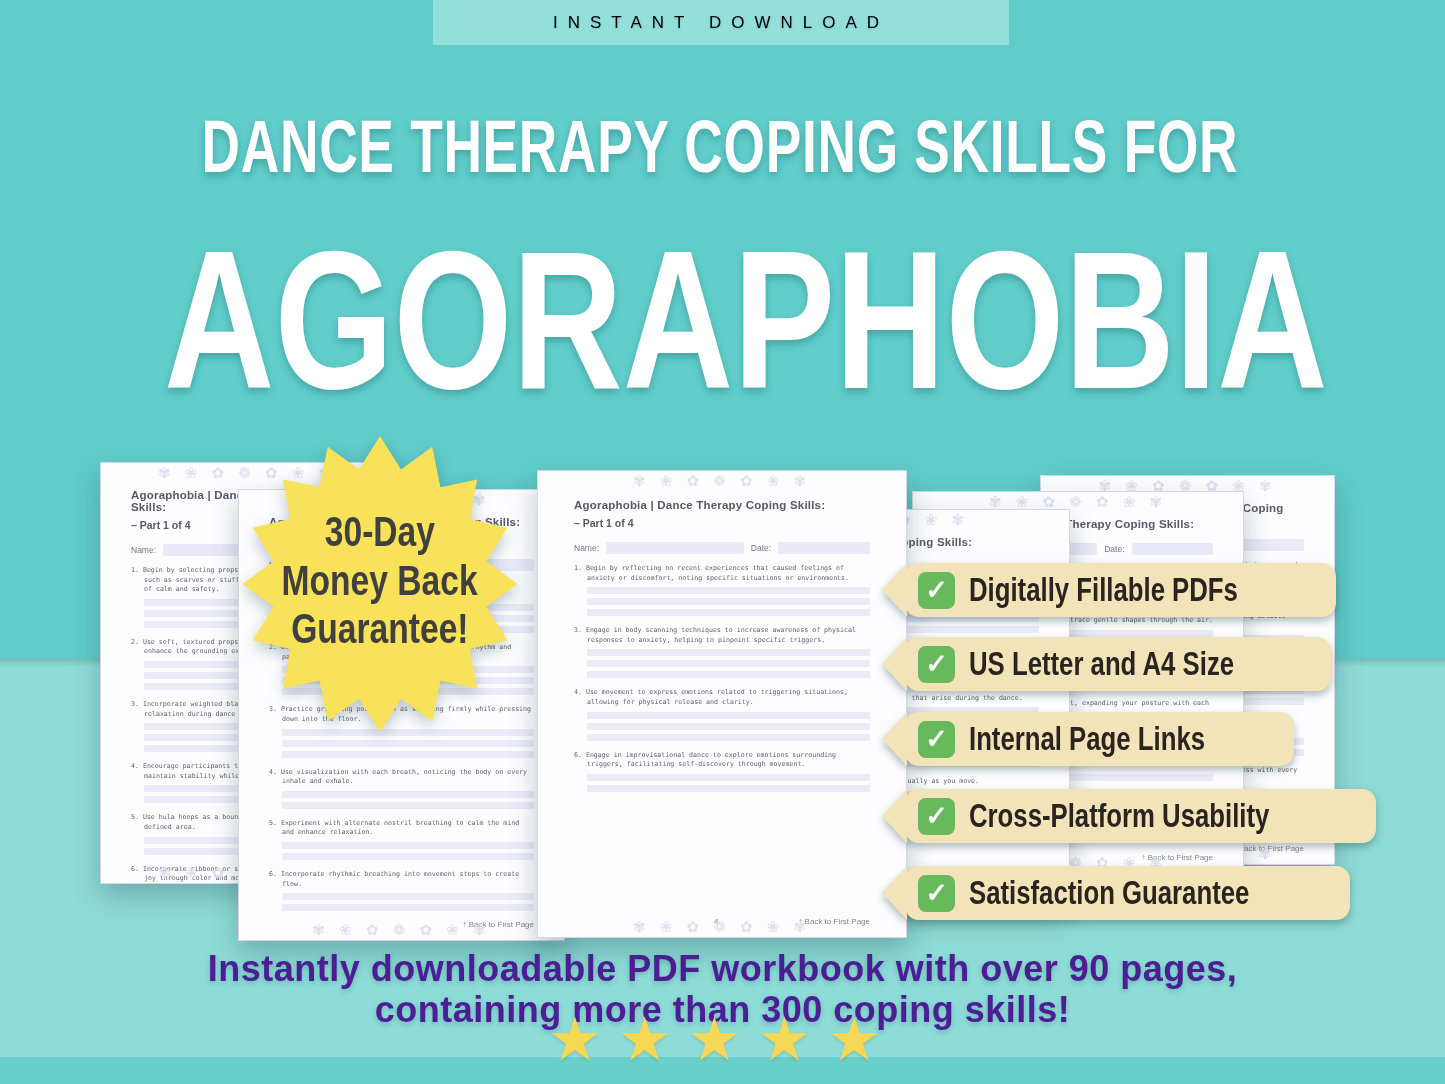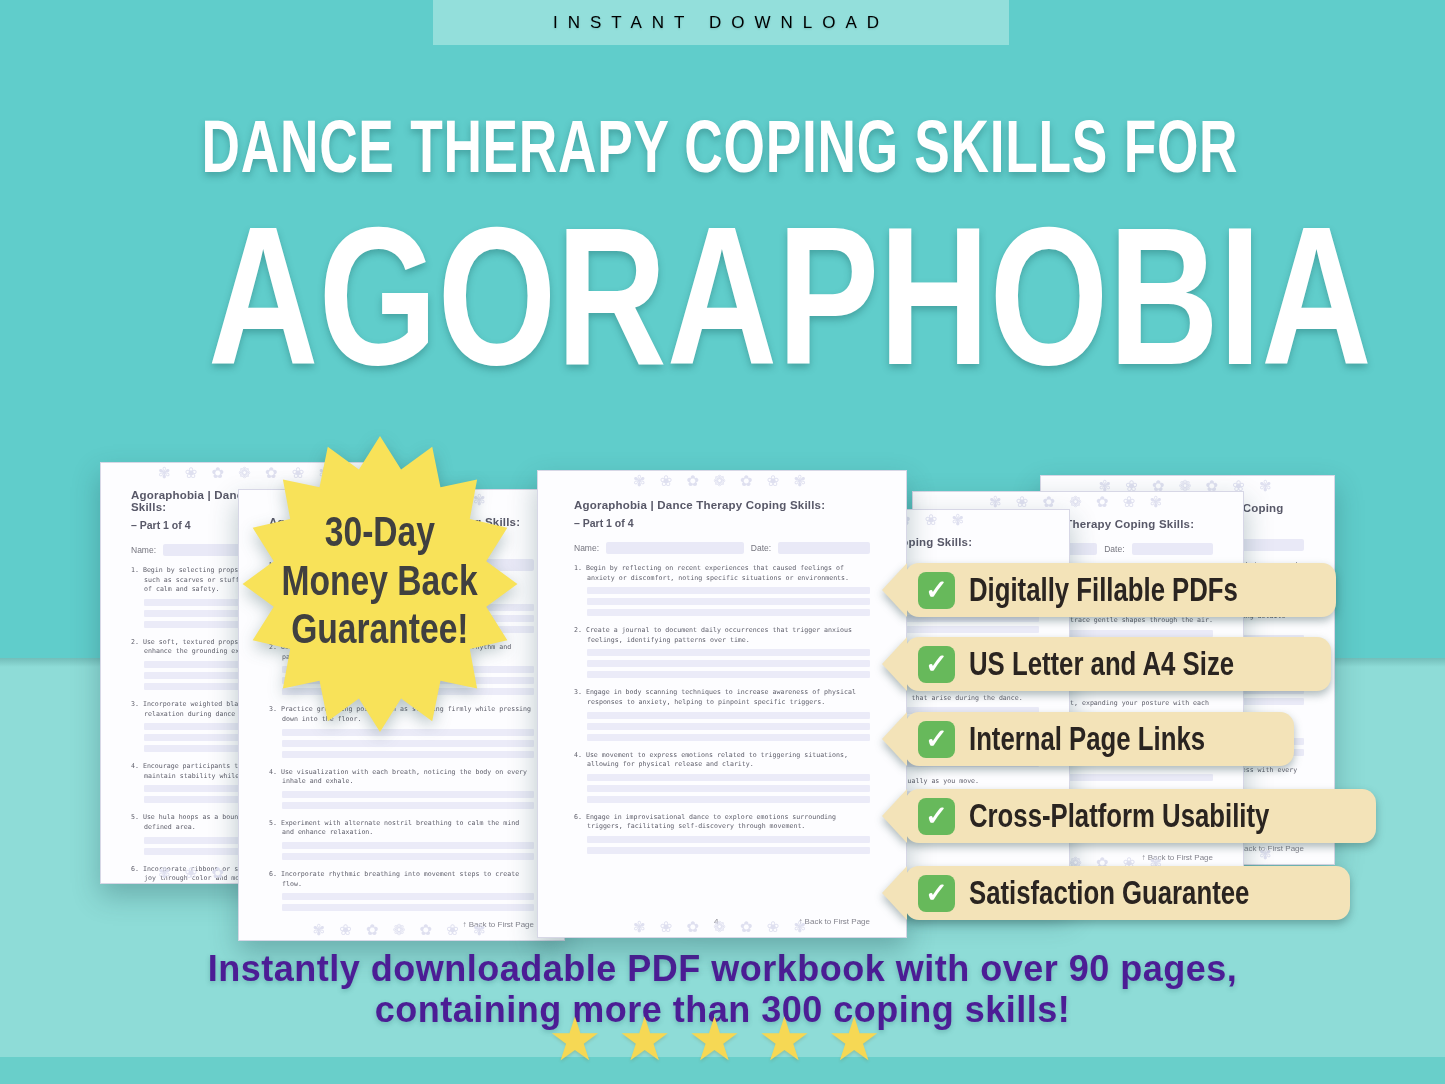--- a/index.html
+++ b/index.html
@@ -16,21 +16,21 @@
   
   .banner{position:absolute;left:433px;top:0;width:576px;height:45px;background:#93dfdb;
     display:flex;align-items:center;justify-content:center;}
   .banner-text{color:#000000;font-weight:400;font-size:17px;letter-spacing:10px;
     text-shadow:0 1px 2px rgba(30,100,100,.25);}
 
   
   .title-line{position:absolute;left:0;right:0;text-align:left;color:#fff;font-weight:700;
     text-shadow:0 4px 9px rgba(20,90,90,.35);}
   .subtitle{top:104px;font-size:74px;}
-  .maintitle{top:184px;font-size:196px;padding-left:44px;}
+  .maintitle{top:208px;font-size:196px;}
   .squeeze{display:inline-block;white-space:nowrap;transform-origin:center;}
   .sq78{transform:scaleX(.78);}
   .sq72{transform:scaleX(.72);letter-spacing:1px;}
 
   
   .page{position:absolute;background:#fdfdff;border:1px solid #d7d7e6;
     box-shadow:0 12px 26px rgba(25,70,75,.30);overflow:hidden;}
   .page-pad{padding:26px 30px 0 30px;position:relative;}
   .orn{position:absolute;left:0;right:0;text-align:center;color:#dfe0f0;font-size:15px;
     letter-spacing:5px;pointer-events:none;}
@@ -352,26 +352,20 @@
         <span>Date:</span>
         <span class="fbar date"></span>
       </div>
       <div class="item">
           <div class="itext">1. Begin by reflecting on recent experiences that caused feelings of anxiety or discomfort, noting specific situations or environments.</div>
           <div class="ans"></div>
           <div class="ans"></div>
           <div class="ans"></div>
         </div>
       <div class="item">
-          <div class="itext">2. Create a journal to document daily occurrences that trigger anxious feelings, identifying patterns over time.</div>
-          <div class="ans"></div>
-          <div class="ans"></div>
-          <div class="ans"></div>
-        </div>
-      <div class="item">
           <div class="itext">3. Engage in body scanning techniques to increase awareness of physical responses to anxiety, helping to pinpoint specific triggers.</div>
           <div class="ans"></div>
           <div class="ans"></div>
           <div class="ans"></div>
         </div>
       <div class="item">
           <div class="itext">4. Use movement to express emotions related to triggering situations, allowing for physical release and clarity.</div>
           <div class="ans"></div>
           <div class="ans"></div>
           <div class="ans"></div>

